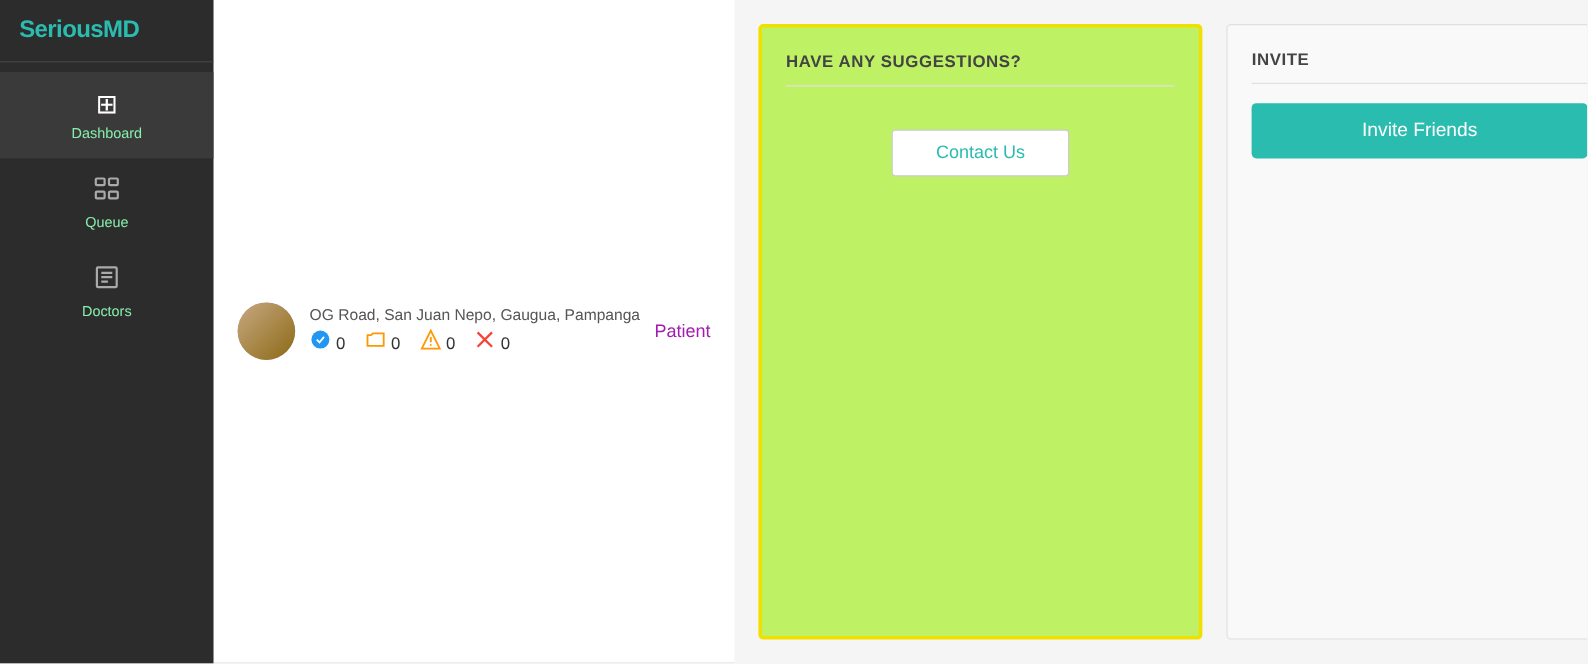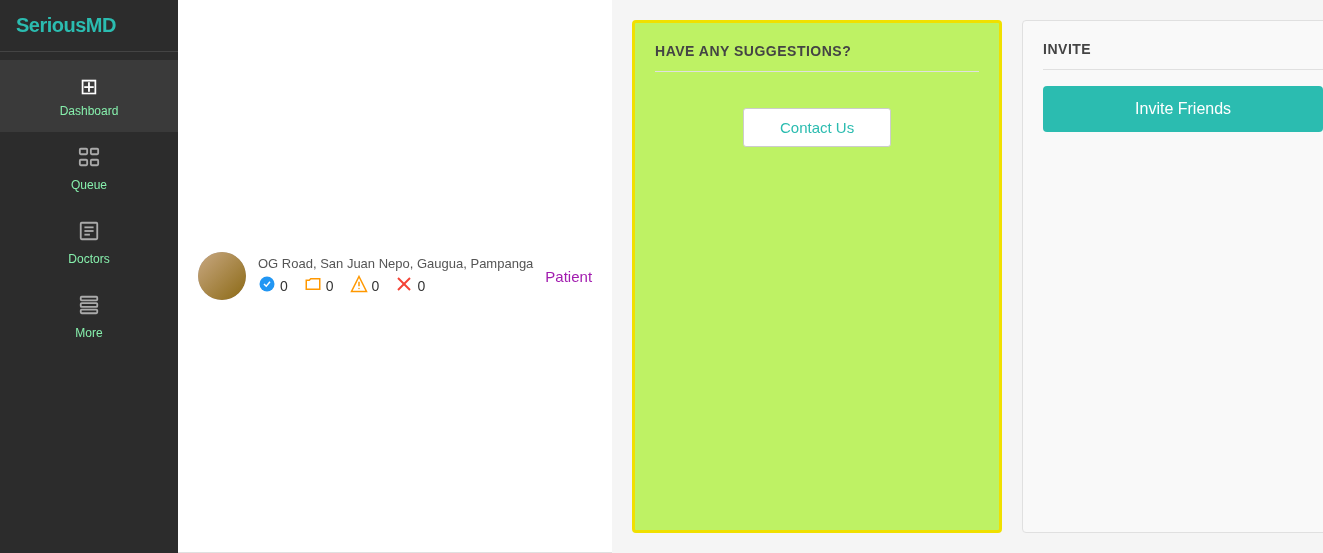--- a/index.html
+++ b/index.html
@@ -232,30 +232,20 @@
     <div class="nav-item">
       <span class="nav-icon">
         <svg width="22" height="22" viewBox="0 0 24 24" fill="none" stroke="#aaa" stroke-width="2">
           <rect x="3" y="3" width="18" height="18" rx="1"></rect>
           <line x1="7" y1="8" x2="17" y2="8"></line>
             <line x1="7" y1="12" x2="17" y2="12"></line>
             <line x1="7" y1="16" x2="13" y2="16"></line>
         </svg>
       </span>
       <span class="nav-label">Doctors</span>
-    </div>
-    <div class="nav-item">
-      <span class="nav-icon">
-        <svg width="22" height="22" viewBox="0 0 24 24" fill="none" stroke="#aaa" stroke-width="2">
-          <rect x="3" y="3" width="18" height="4" rx="1"></rect>
-          <rect x="3" y="10" width="18" height="4" rx="1"></rect>
-          <rect x="3" y="17" width="18" height="4" rx="1"></rect>
-        </svg>
-      </span>
-      <span class="nav-label">More</span>
     </div>
   </nav>
 </div>
 
 <div class="main">
 
   <div class="top-bar">
     <div class="avatar">
       <div class="avatar-img"></div>
     </div>

